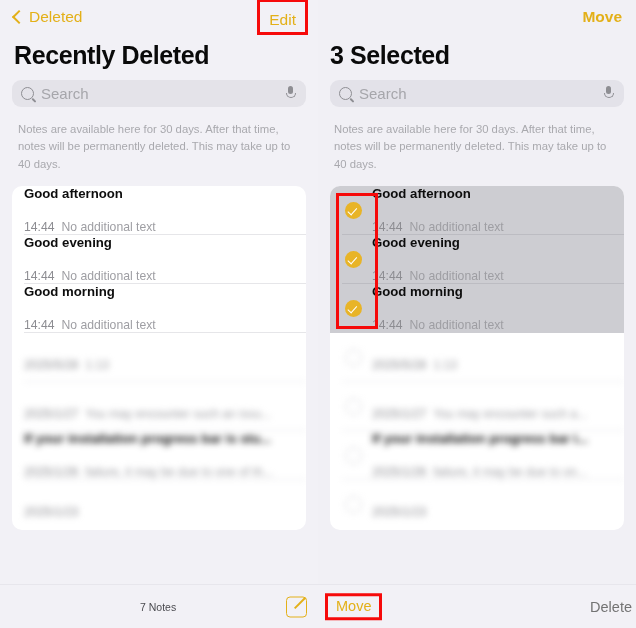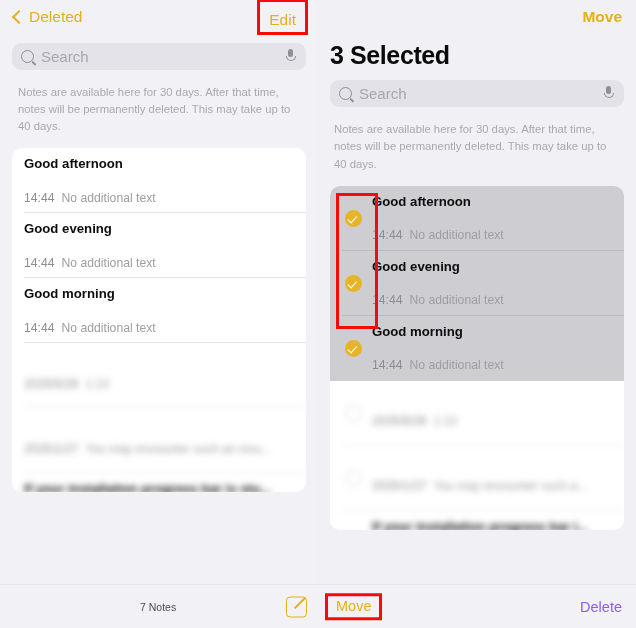--- a/index.html
+++ b/index.html
@@ -166,21 +166,21 @@
     overflow: hidden;
     position: relative;
     height: 344px;
     box-sizing: border-box;
   }
   .row {
     display: flex;
     align-items: center;
     padding: 0 0 0 12px;
     box-sizing: border-box;
-    height: 65px;
+    height: 49px;
     position: relative;
     cursor: pointer;
   }
   .row.sel { background: #cdcdd2; }
   .row-sep::after {
     content: "";
     position: absolute;
     left: 12px; right: 0; bottom: 0;
     height: 1px;
     background: #e6e6e9;
@@ -275,22 +275,22 @@
   }
   .move-btn {
     left: 325px;
     color: #e3b018;
     font-size: 14.5px;
     border: 3px solid #f60a0a;
     padding: 3px 8px 4px 8px;
     cursor: pointer;
   }
   .delete-btn {
-    right: 14px;
-    color: #8b5cf6;
+    right: 4px;
+    color: #737373;
     font-size: 14.5px;
     cursor: pointer;
   }
 </style>
 </head>
 <body>
 
 <div class="app">
 
   <div class="panes">
@@ -299,20 +299,21 @@
 
       <div class="navbar">
         <div class="back-btn">
           <span class="chev"></span>
           <span>Deleted</span>
         </div>
         <div class="nav-spacer"></div>
         <div class="nav-action boxed">Edit</div>
       </div>
 
+      <div class="big-title">Recently Deleted</div>
 
       <div class="search-wrap">
         <div class="search-bar">
           <span class="mag"></span>
           <span class="search-text">Search</span>
           <span class="mic"></span>
         </div>
       </div>
 
       <div class="info">Notes are available here for 30 days. After that time, notes will be permanently deleted. This may take up to 40 days.</div>

